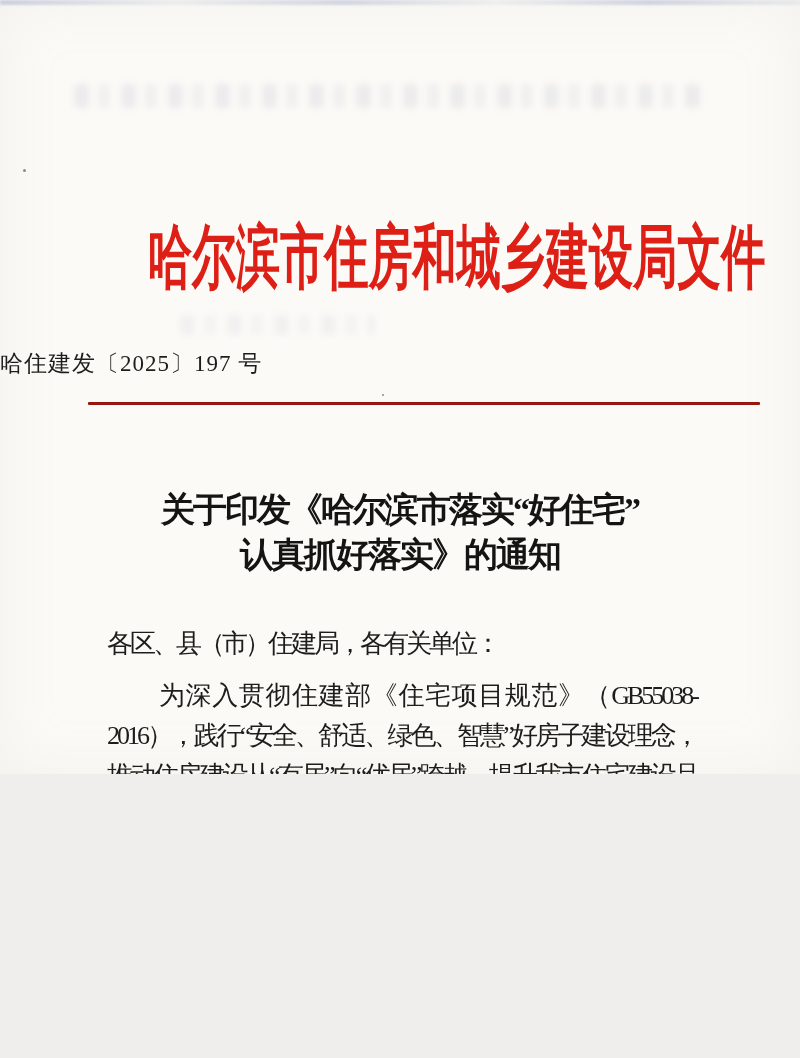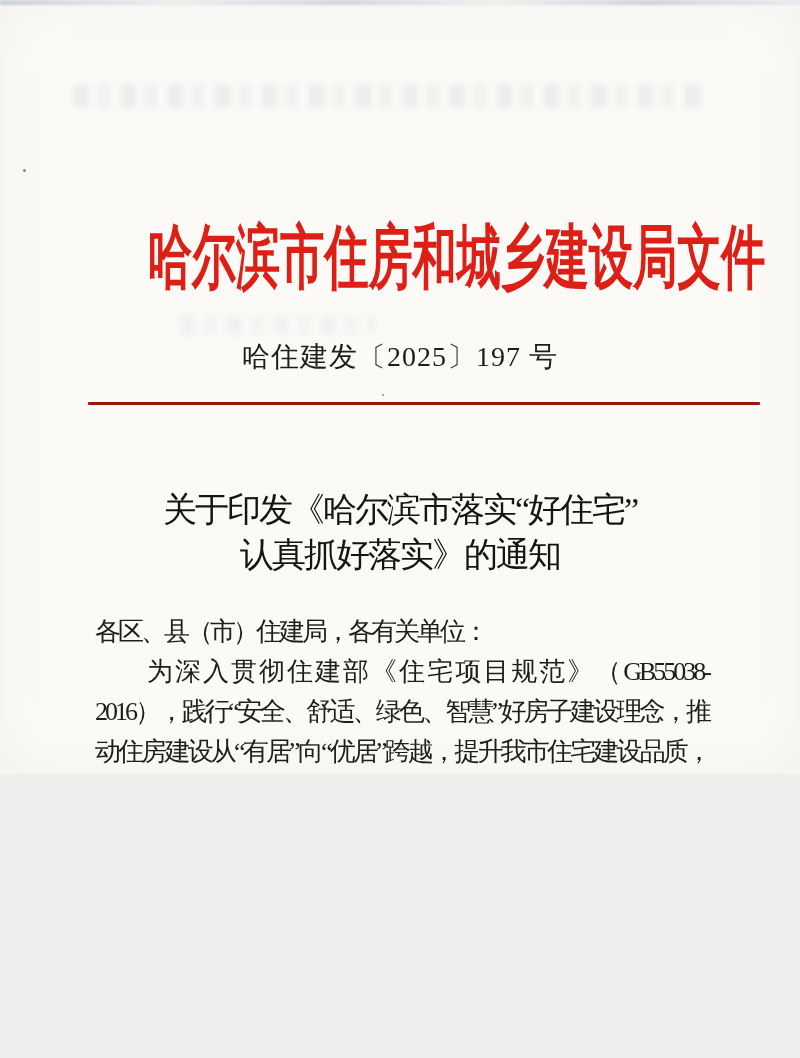--- a/index.html
+++ b/index.html
@@ -50,56 +50,56 @@
     font-size: 70px;
     font-weight: bold;
     line-height: 1.06;
     white-space: nowrap;
     color: var(--letterhead-red, #dd1f16);
     transform: scaleX(.63);
     transform-origin: 50% 0;
   }
   .doc-number {
     position: absolute;
-    top: 338px; left: 0;
+    top: 348px; left: 0;
     width: 800px;
-    text-align: center;
-    font-size: 28px;
+    text-align: left;
+    font-size: 23px;
     letter-spacing: 1px;
     color: var(--text, #1f1d1b);
   }
   .red-rule {
     position: absolute;
     top: 402px; left: 88px;
     width: 672px; height: 3px;
     background: linear-gradient(180deg, #8e130c, var(--rule-red, #a2170f) 55%, #8e130c);
     border-radius: 1px;
   }
   .doc-title {
     position: absolute;
     top: 487px; left: 0;
     width: 800px;
     text-align: center;
     font-size: 34px;
-    font-weight: normal;
+    font-weight: bold;
     line-height: 45px;
     letter-spacing: -2px;
     color: #161413;
   }
   .body-text {
     position: absolute;
     top: 612px; left: 95px;
     width: 614px;
     font-size: 26px;
     line-height: 40px;
     letter-spacing: -3px;
     text-align: justify;
     color: var(--text, #1f1d1b);
   }
-  .body-text p { margin: 0; }
+  .body-text p { margin: 12px; }
   .body-text p.indent { text-indent: 2em; }
   .page-number {
     position: absolute;
     top: 938px; right: 100px;
     font-size: 19px;
     letter-spacing: 2px;
     color: #23211f;
   }
   .viewer-page {
     position: absolute;

